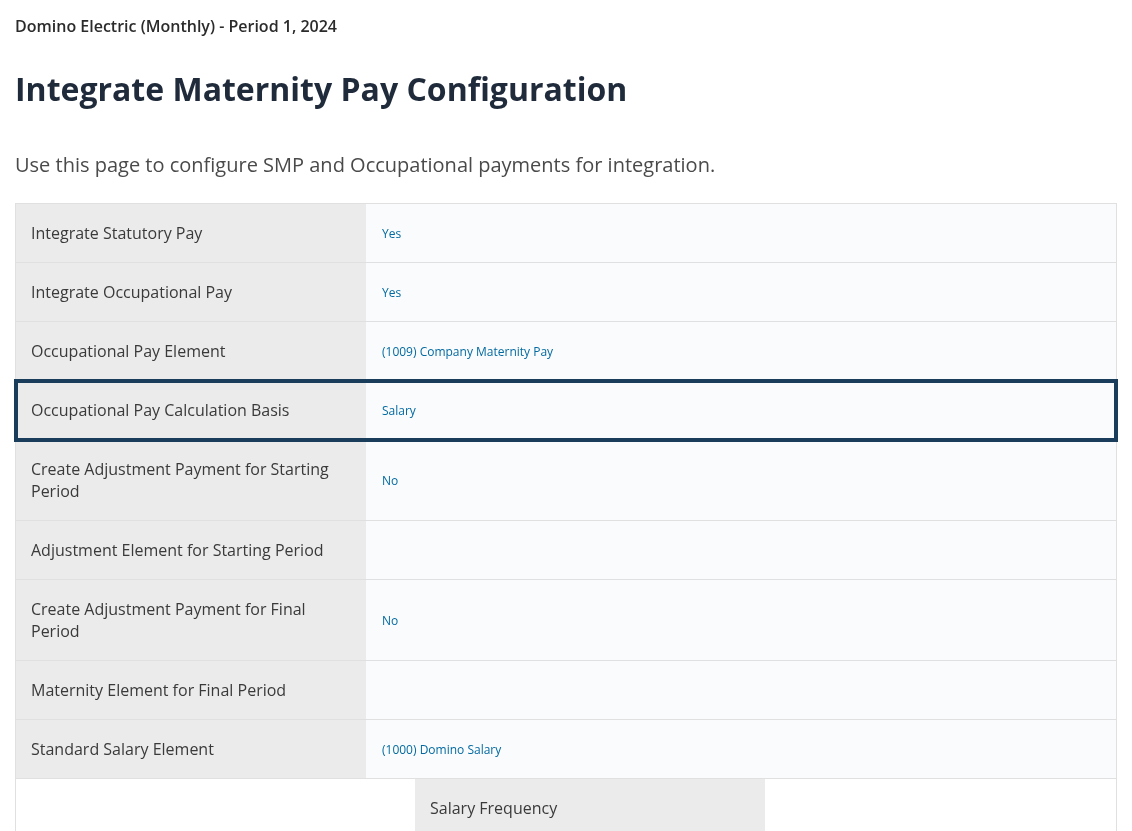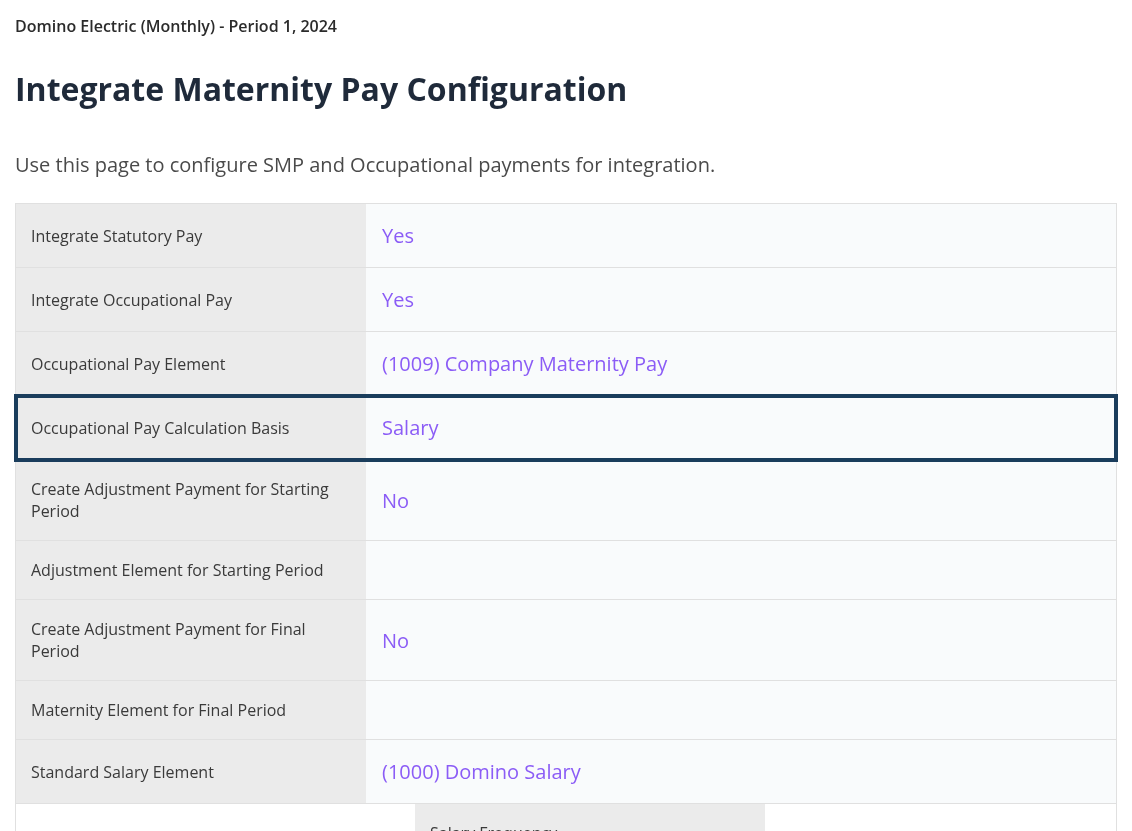--- a/index.html
+++ b/index.html
@@ -51,22 +51,22 @@
       font-size: 16px;
       color: #3a3a3a;
       font-weight: 500;
       display: flex;
       align-items: center;
     }
     .config-value {
       flex: 1;
       padding: 18px 16px;
       background: #f9fbfc;
-      font-size: 20px;
-      color: #8b5cf6;
+      font-size: 12px;
+      color: #0369a1;
       display: flex;
       align-items: center;
     }
     .config-row.highlighted {
       outline: 4px solid #1a3d5c;
       outline-offset: -2px;
       position: relative;
       z-index: 1;
     }
   </style>

